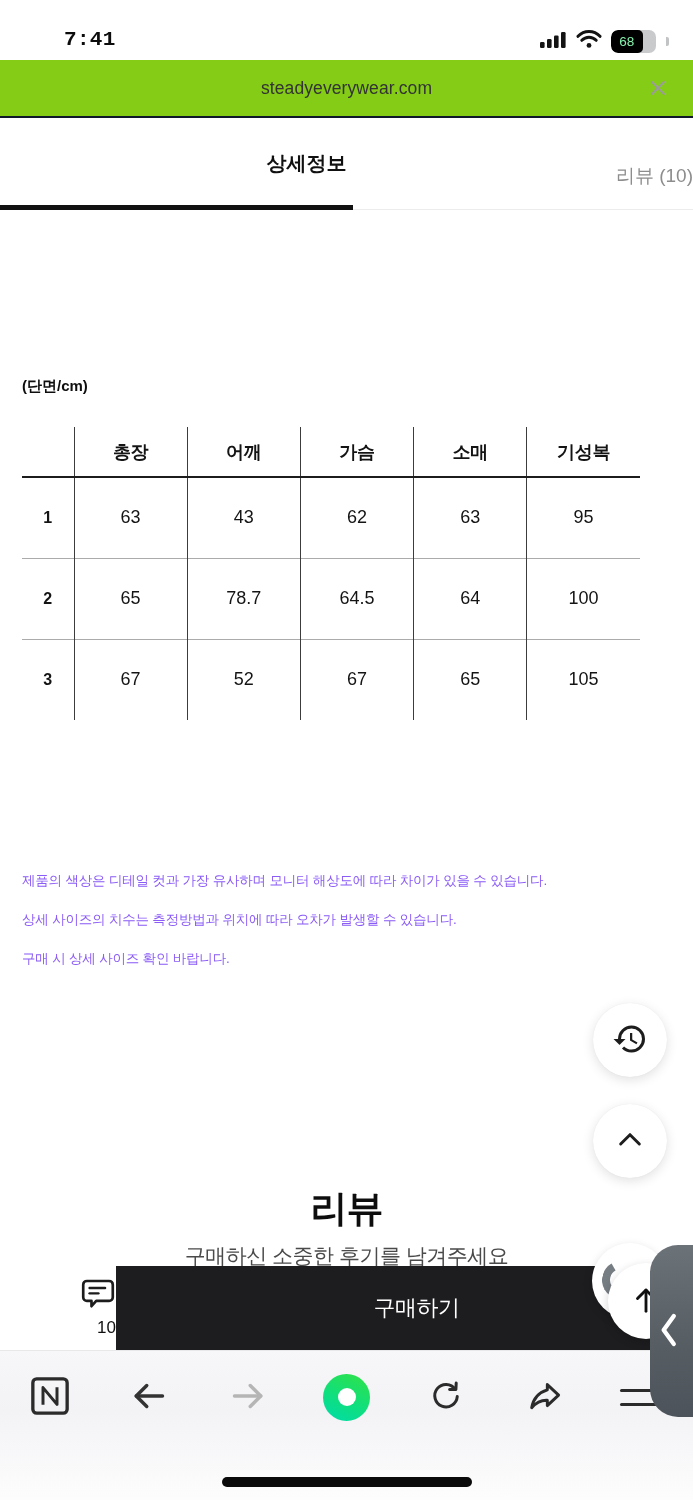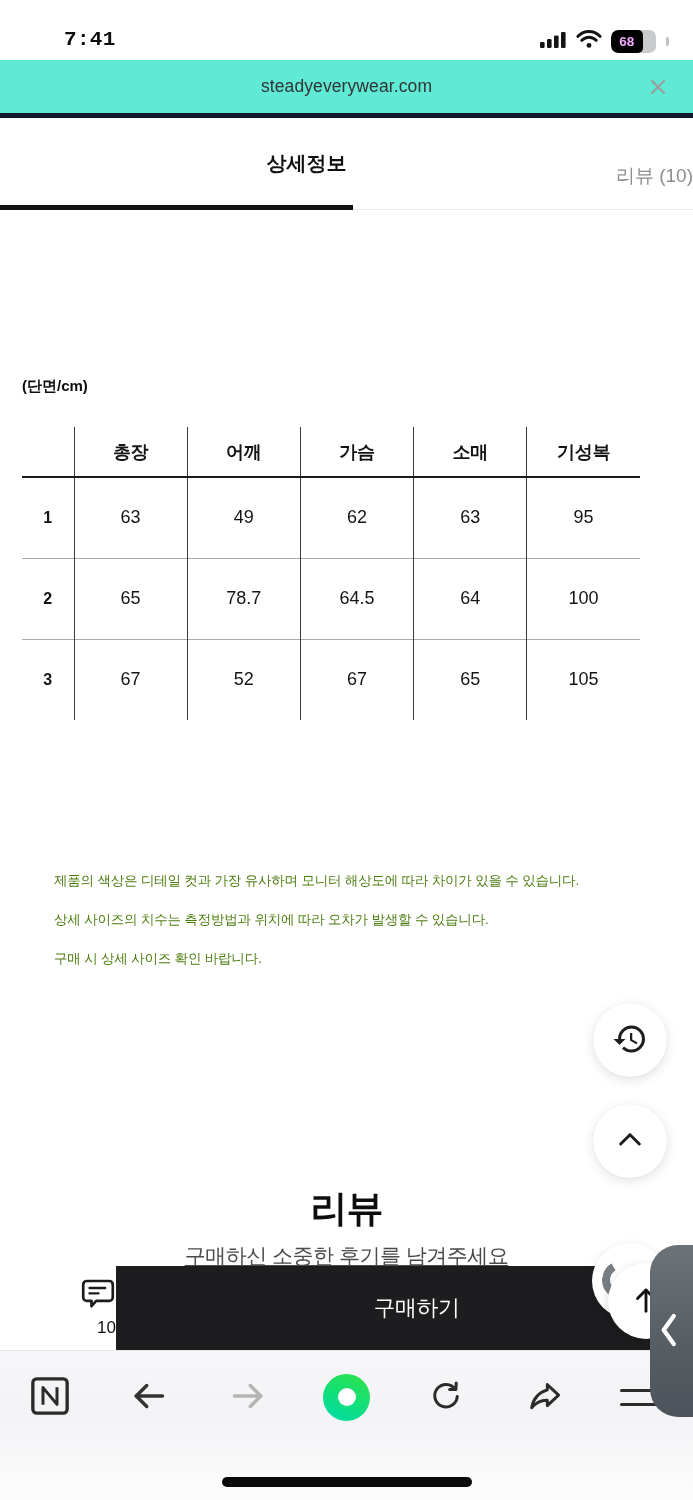--- a/index.html
+++ b/index.html
@@ -8,25 +8,25 @@
   .screen{
     position:relative; width:693px; height:1500px; margin:0 auto;
     background:#fff; overflow:hidden; color:#111;
   }
   
   .status-bar{ position:absolute; top:0; left:0; right:0; height:60px; background:#fff; }
   .sb-time{ position:absolute; left:64px; top:28px; font-size:21px; font-weight:700; letter-spacing:.3px; color:#0c0c0c;font-family:Liberation Mono, monospace;}
   .sb-icons{ position:absolute; right:24px; top:30px; display:flex; align-items:center; gap:9px;}
   .battery{ position:relative; width:45px; height:23px; border-radius:7px; background:#c9cacc; overflow:hidden; }
   .battery-fill{ position:absolute; left:0; top:0; bottom:0; width:70%; background:#000; border-radius:7px 5px 5px 7px;
-    display:flex; align-items:center; justify-content:center; color:#f0abfc; font-size:13.5px; font-weight:700;}
+    display:flex; align-items:center; justify-content:center; color:#86efac; font-size:13.5px; font-weight:400;}
   .battery-cap{ width:3px; height:9px; background:#c2c3c5; border-radius:0 2px 2px 0; margin-left:1px;}
   
-  .url-bar{ position:absolute; top:60px; left:0; right:0; height:58px; background:#5eead4;
-    border-bottom:5px solid #0f172a; display:flex; align-items:center; justify-content:center;}
+  .url-bar{ position:absolute; top:60px; left:0; right:0; height:58px; background:#84cc16;
+    border-bottom:2px solid #0f172a; display:flex; align-items:center; justify-content:center;}
   .url-text{ font-size:17.5px; color:#333; letter-spacing:.1px;}
   .url-close{ position:absolute; right:22px; top:50%; transform:translateY(-50%); width:26px; height:26px;
     display:flex; align-items:center; justify-content:center; background:none; border:none; cursor:pointer;}
   
   .tab-bar{ position:absolute; top:118px; left:0; right:0; height:92px; background:#fff; border-bottom:1px solid #ececec; display:flex;}
   .tab{ width:50%; display:flex; align-items:center; justify-content:flex-end; background:none; border:none; cursor:pointer;}
   .tab-active-label{ font-size:20px; font-weight:700; color:#101010;}
   .tab-inactive-label{ font-size:19px; font-weight:400; color:#8d8d8d;margin-top:24px;}
   .tab-underline{ position:absolute; left:0; bottom:-1px; width:353px; height:5px; background:var(--underline,#111);}
   
@@ -36,29 +36,29 @@
   .size-table thead tr{ height:50px; border-bottom:2px solid #1c1c1c;}
   .size-table tbody tr{ height:81px;}
   .size-table tbody tr + tr{ border-top:1px solid #ababab;}
   .size-table th, .size-table td{ text-align:center; vertical-align:middle; font-size:18px; color:#141414;}
   .size-table thead th{ font-weight:700; letter-spacing:-.3px;}
   .size-table td{ font-weight:400;}
   .size-table tbody th{ font-weight:700; font-size:16px;}
   .size-table th + th, .size-table td + td, .size-table th + td, .size-table tbody th:nth-child(n+2){ border-left:1px solid #3c3c3c;}
   
   .notes{ position:absolute; left:22px; top:872px; right:30px;}
-  .notes p{ font-size:13.5px; color:#4d7c0f; letter-spacing:-.2px; margin-bottom:21px;margin-left:32px;}
+  .notes p{ font-size:13.5px; color:#8b5cf6; letter-spacing:-.2px; margin-bottom:21px;}
   
   .fab{ position:absolute; width:74px; height:74px; border-radius:50%; background:#fff; border:none; cursor:pointer;
     box-shadow:0 3px 12px rgba(0,0,0,.12), 0 0 1px rgba(0,0,0,.08); display:flex; align-items:center; justify-content:center; z-index:3;}
   .fab-history{ left:593px; top:1003px;}
   .fab-chevron{ left:593px; top:1104px;}
   
   .review-title{ position:absolute; left:0; right:0; top:1184px; text-align:center; font-size:37px; font-weight:800; color:#0d0d0d; letter-spacing:-1px;}
-  .review-prompt{ position:absolute; left:0; right:0; top:1242px; text-align:center; font-size:21px; color:#4a4a4a; z-index:1; letter-spacing:-.5px;text-decoration:underline;}
+  .review-prompt{ position:absolute; left:0; right:0; top:1242px; text-align:center; font-size:21px; color:#4a4a4a; z-index:1; letter-spacing:-.5px;}
   
   .purchase-bar{ position:absolute; left:0; top:1266px; width:693px; height:84px; display:flex; z-index:4;}
   .comment-box{ width:116px; background:#fff; border:none; cursor:pointer; display:flex; flex-direction:column; align-items:flex-end; justify-content:center; gap:3px;}
   .comment-count{ font-size:17px; color:#101010;}
   .buy-button{ flex:1; background:var(--buy-bg,#1d1d1f); color:#fff; border:none; cursor:pointer; font-size:22px; font-weight:500;
     font-family:Liberation Mono, monospace; letter-spacing:-.5px;padding-left:24px;}
   
   .fab-back{ position:absolute; left:592px; top:1243px; width:76px; height:76px; border-radius:50%; background:#fff;
     box-shadow:0 3px 10px rgba(0,0,0,.15); z-index:5;}
   .fab-back-ring{ position:absolute; left:10px; top:18px; width:38px; height:38px; border-radius:50%;
@@ -152,21 +152,21 @@
           <th>어깨</th>
           <th>가슴</th>
           <th>소매</th>
           <th>기성복</th>
         </tr>
       </thead>
     <tbody>
         <tr>
           <th>1</th>
           <td>63</td>
-          <td>49</td>
+          <td>43</td>
           <td>62</td>
           <td>63</td>
           <td>95</td>
         </tr>
         <tr>
           <th>2</th>
           <td>65</td>
           <td>78.7</td>
           <td>64.5</td>
           <td>64</td>

